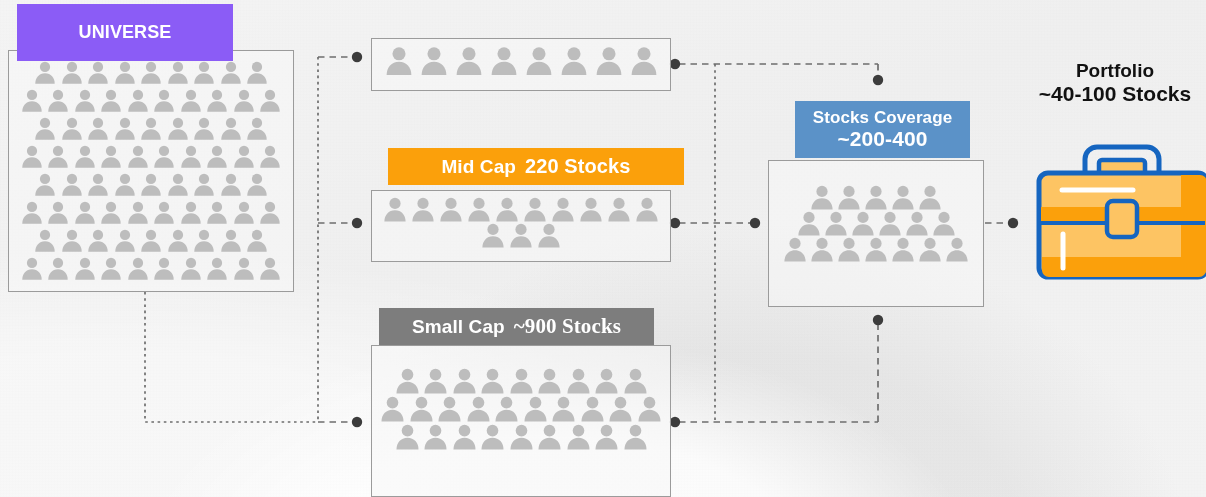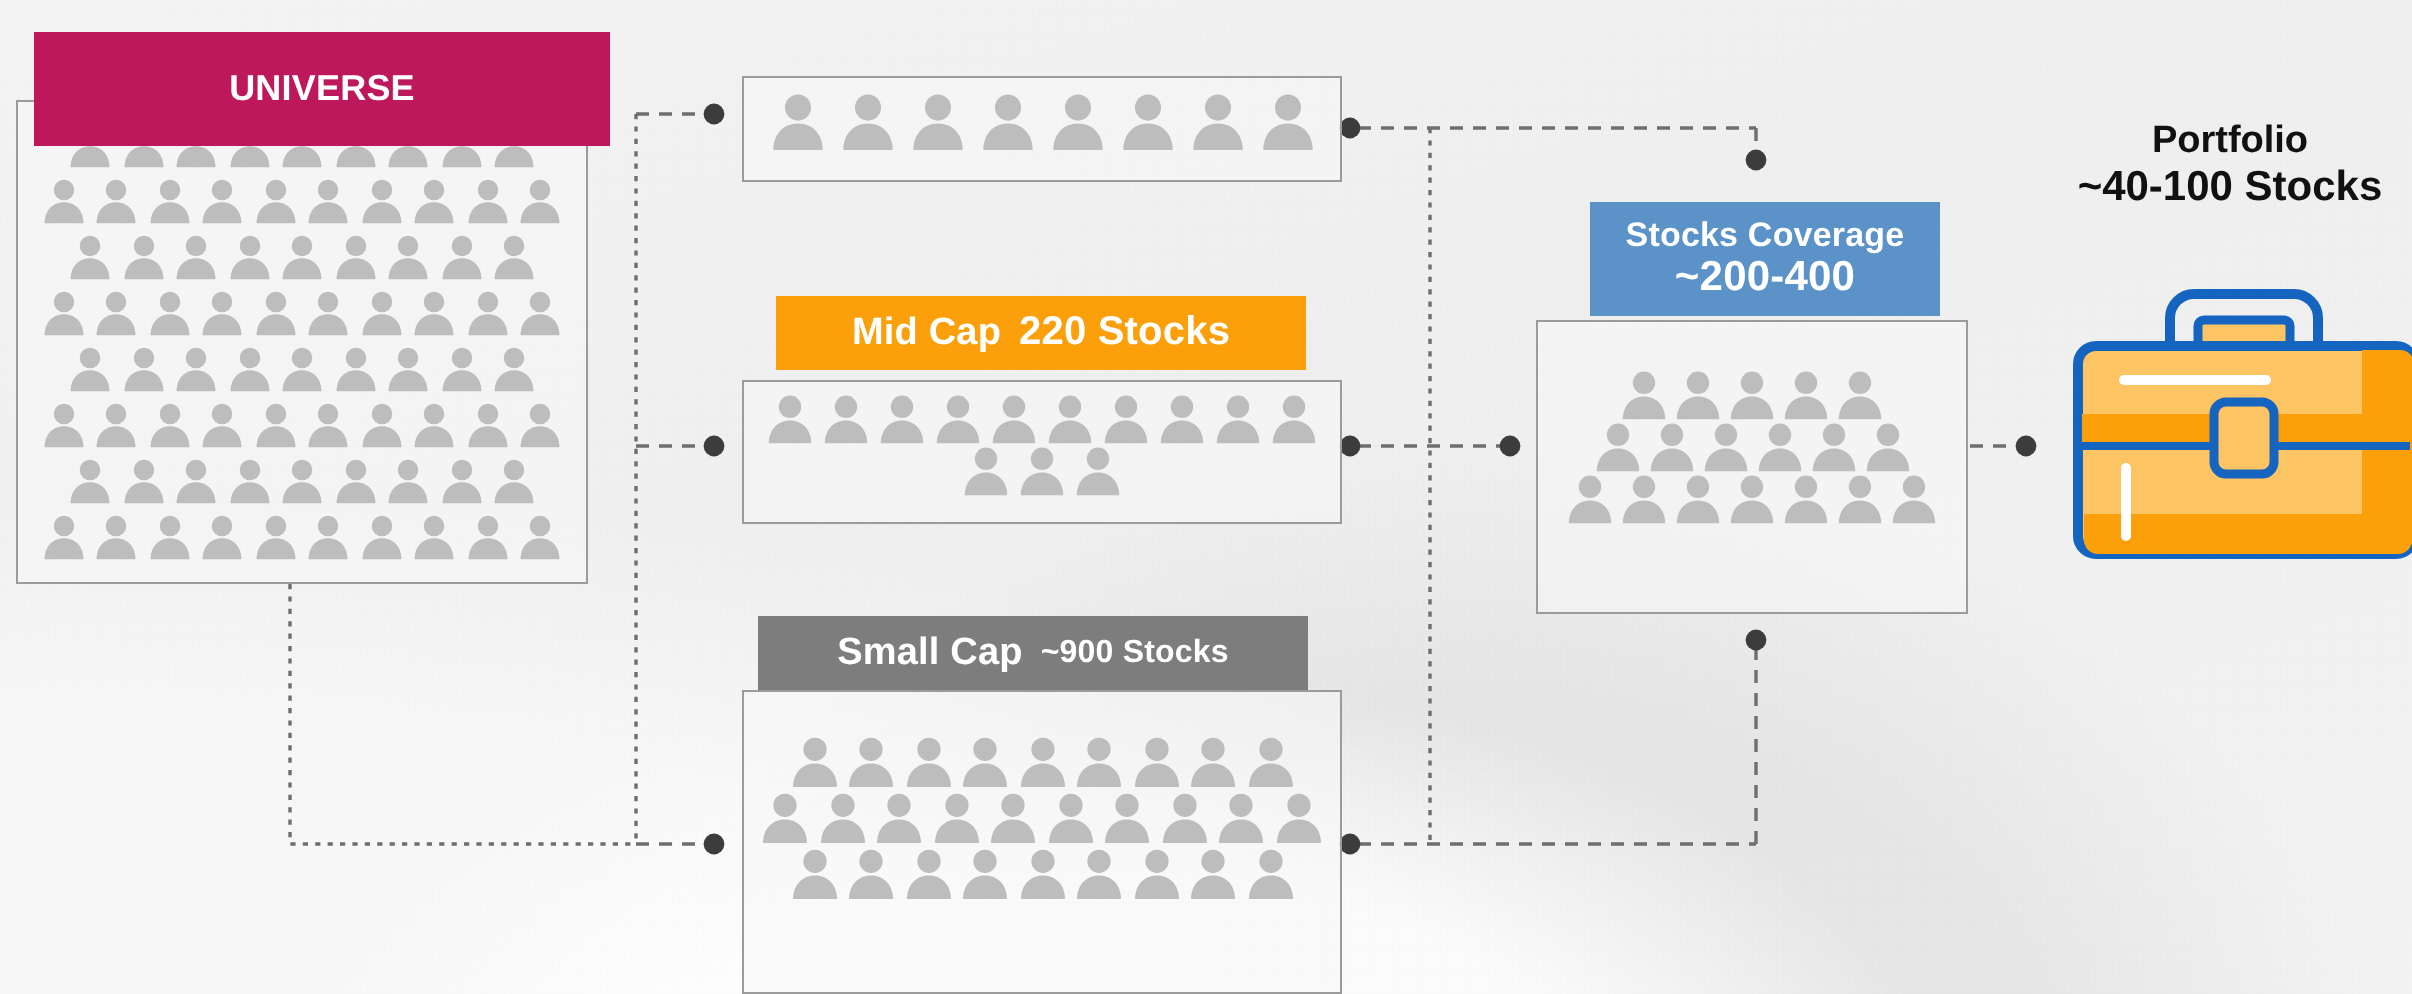--- a/index.html
+++ b/index.html
@@ -610,21 +610,21 @@
             </span>
             <span style="margin:0 2.25px;">
               <svg class="person" width="22" height="24" viewBox="0 0 24 26">
                 <circle class="head" cx="12" cy="6.4" r="5.6" fill="#bdbdbd"></circle>
                 <path class="body" d="M12,13.2 C5.6,13.2 1.4,18 1.4,24.6 L22.6,24.6 C22.6,18 18.4,13.2 12,13.2 Z" fill="#bdbdbd"></path>
               </svg>
             </span>
           </div>
         </div>
     </div>
-    <div class="banner stacked" style="left:17px; top:16px; width:288px; height:57px; background:#be185d; font-size:18px;">
+    <div class="banner stacked" style="left:17px; top:4px; width:216px; height:57px; background:#8b5cf6; font-size:18px;">
       <span class="lbl">UNIVERSE</span>
     </div>
 
     <div class="group-box" style="left:371px; top:38px; width:300px; height:53px;">
       <div class="people" style="left:0; right:0; top:7px;">
           <div class="prow" style="margin-bottom:2px;">
             <span style="margin:0 3.5px;">
               <svg class="person" width="28" height="31" viewBox="0 0 24 26">
                 <circle class="head" cx="12" cy="6.4" r="5.6" fill="#bdbdbd"></circle>
                 <path class="body" d="M12,13.2 C5.6,13.2 1.4,18 1.4,24.6 L22.6,24.6 C22.6,18 18.4,13.2 12,13.2 Z" fill="#bdbdbd"></path>
@@ -755,21 +755,21 @@
             </span>
             <span style="margin:0 2px;">
               <svg class="person" width="24" height="26" viewBox="0 0 24 26">
                 <circle class="head" cx="12" cy="6.4" r="5.6" fill="#bdbdbd"></circle>
                 <path class="body" d="M12,13.2 C5.6,13.2 1.4,18 1.4,24.6 L22.6,24.6 C22.6,18 18.4,13.2 12,13.2 Z" fill="#bdbdbd"></path>
               </svg>
             </span>
           </div>
         </div>
     </div>
-    <div class="banner" style="left:388px; top:148px; width:265px; height:37px; background:#FBA00B; font-size:19px;">
+    <div class="banner" style="left:388px; top:148px; width:296px; height:37px; background:#FBA00B; font-size:19px;">
       <span class="lbl">Mid Cap</span>
       <span class="val" style="font-size:20px;">220 Stocks</span>
     </div>
 
     <div class="group-box" style="left:371px; top:345px; width:300px; height:152px;">
       <div class="people" style="left:0; right:0; top:22px;">
           <div class="prow" style="margin-bottom:1px;">
             <span style="margin:0 1.75px;">
               <svg class="person" width="25" height="27" viewBox="0 0 24 26">
                 <circle class="head" cx="12" cy="6.4" r="5.6" fill="#bdbdbd"></circle>
@@ -940,21 +940,21 @@
               <svg class="person" width="25" height="27" viewBox="0 0 24 26">
                 <circle class="head" cx="12" cy="6.4" r="5.6" fill="#bdbdbd"></circle>
                 <path class="body" d="M12,13.2 C5.6,13.2 1.4,18 1.4,24.6 L22.6,24.6 C22.6,18 18.4,13.2 12,13.2 Z" fill="#bdbdbd"></path>
               </svg>
             </span>
           </div>
         </div>
     </div>
     <div class="banner" style="left:379px; top:308px; width:275px; height:37px; background:#7D7D7D; font-size:19px;">
       <span class="lbl">Small Cap</span>
-      <span class="val" style="font-size:16px;">~900 Stocks</span>
+      <span class="val" style="font-size:21px;font-family:Liberation Serif, serif;">~900 Stocks</span>
     </div>
 
     <div class="group-box" style="left:768px; top:160px; width:216px; height:147px;">
       <div class="people" style="left:0; right:0; top:24px;">
           <div class="prow" style="margin-bottom:0px;">
             <span style="margin:0 1.5px;">
               <svg class="person" width="24" height="26" viewBox="0 0 24 26">
                 <circle class="head" cx="12" cy="6.4" r="5.6" fill="#bdbdbd"></circle>
                 <path class="body" d="M12,13.2 C5.6,13.2 1.4,18 1.4,24.6 L22.6,24.6 C22.6,18 18.4,13.2 12,13.2 Z" fill="#bdbdbd"></path>
               </svg>

